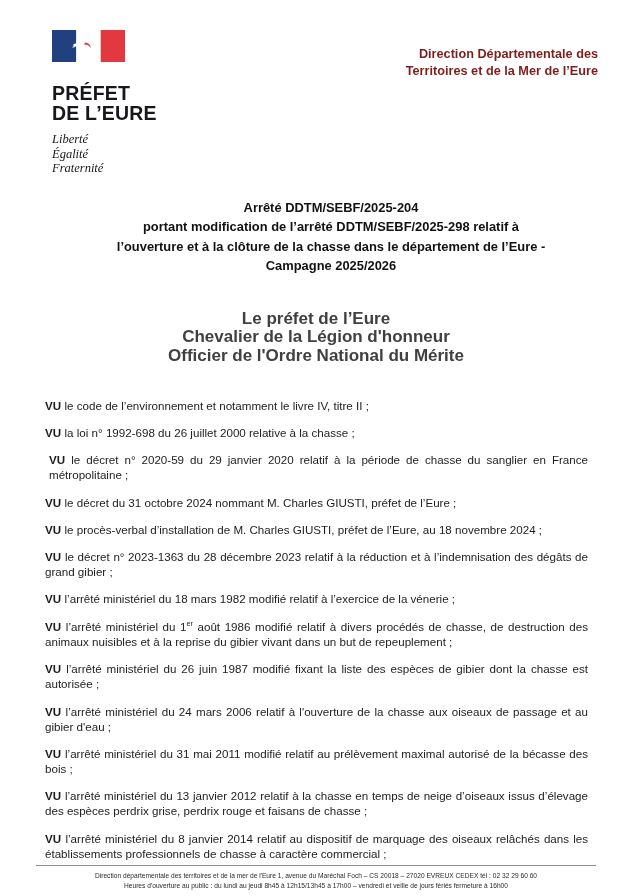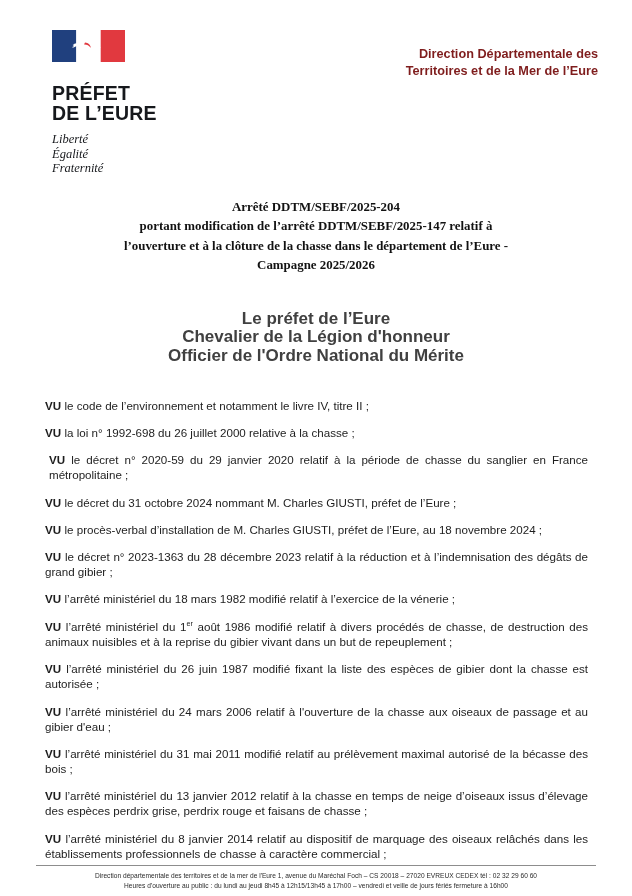--- a/index.html
+++ b/index.html
@@ -77,28 +77,27 @@
     font-size: 12.7px;
     line-height: 17px;
     color: #7f1d1d;
     white-space: pre-line;
   }
 
   
   .doc-title {
     position: absolute;
     top: 198px;
-    left: 66px;
+    left: 81px;
     width: 500px;
     text-align: center;
     font-weight: bold;
     font-size: 12.9px;
     line-height: 19.4px;
     color: #121212;
-    font-family: Liberation Serif, serif;
   }
 
   .doc-subtitle {
     position: absolute;
     top: 310px;
     left: 66px;
     width: 500px;
     text-align: center;
     font-weight: bold;
     font-size: 17px;
@@ -186,21 +185,21 @@
 Égalité
 Fraternité</div>
     </div>
 
     <div class="direction-block">Direction Départementale des
 Territoires et de la Mer de l’Eure</div>
   </div>
 
   <div class="doc-title">
     <div>Arrêté DDTM/SEBF/2025-204</div>
-    <div>portant modification de l’arrêté DDTM/SEBF/2025-147 relatif à</div>
+    <div>portant modification de l’arrêté DDTM/SEBF/2025-298 relatif à</div>
     <div>l’ouverture et à la clôture de la chasse dans le département de l’Eure -</div>
     <div>Campagne 2025/2026</div>
   </div>
 
   <div class="doc-subtitle">Le préfet de l’Eure
 Chevalier de la Légion d'honneur
 Officier de l'Ordre National du Mérite</div>
 
   <div class="visas" id="visa-list">
       <p class="visa"><span class="vu">VU</span><span> le code de l’environnement et notamment le livre IV, titre II ;</span></p>

